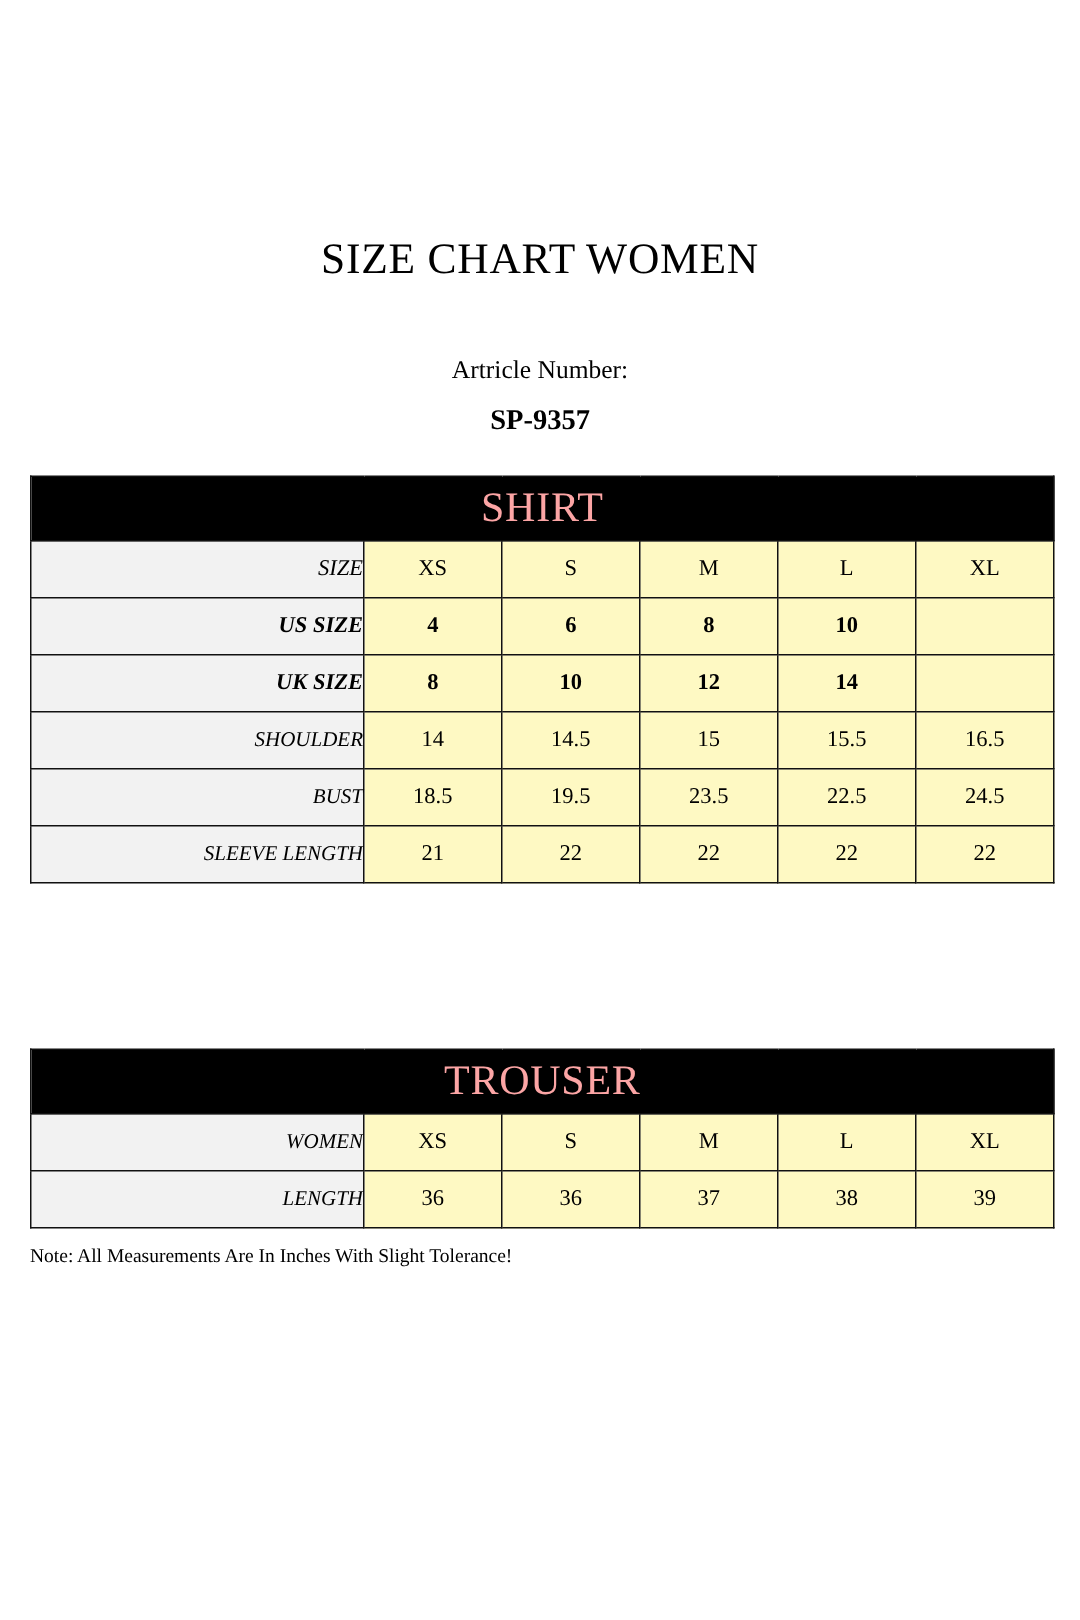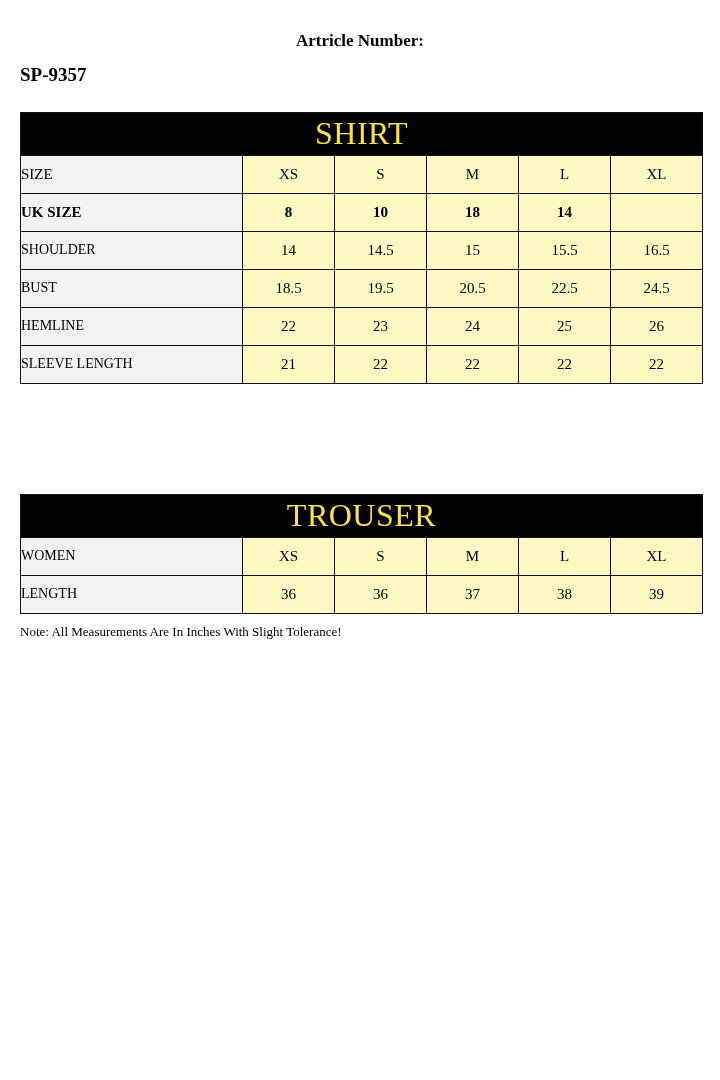--- a/index.html
+++ b/index.html
@@ -26,26 +26,26 @@
     text-align: center;
     font-size: 29px;
     font-weight: 400;
     letter-spacing: 0.5px;
     margin-top: 158px;
     line-height: 1.1;
   }
   .subtitle {
     text-align: center;
     font-size: 17px;
-    font-weight: 700;
-    margin-top: 32px;
+    font-weight: 400;
+    margin-top: 48px;
     line-height: 1.1;
   }
   .article-number {
-    text-align: left;
+    text-align: center;
     font-size: 19px;
     font-weight: bold;
     margin-top: 14px;
     line-height: 1.1;
   }
   table.chart {
     border-collapse: collapse;
     width: 682px;
     margin: 0 auto;
     table-layout: fixed;
@@ -59,34 +59,35 @@
   .spacer {
     height: 110px;
   }
   table.chart td, table.chart th {
     border: 1px solid #111111;
     padding: 0;
     vertical-align: middle;
   }
   .band {
     background: #000000;
-    color: #fde047;
-    text-align: center;
-    font-size: 32px;
+    color: #fca5a5;
+    text-align: center;
+    font-size: 28px;
     font-weight: 400;
     height: 42px;
     letter-spacing: 0.5px;
     border: 1px solid #000000;
   }
   .rowlabel {
-    text-align: left;
+    text-align: right;
     padding-left: 8px;
     font-size: 14px;
     height: 37px;
     background: #f2f2f2;
+    font-style: italic;
   }
   .rowlabel.bold {
     font-weight: bold;
     font-size: 15px;
   }
   .cell {
     text-align: center;
     font-size: 15px;
     height: 37px;
     background: #fef9c3;
@@ -104,20 +105,21 @@
     text-align: left;
   }
   col.label-col { width: 222px; }
   col.size-col { width: 92px; }
 </style>
 </head>
 <body>
 
 <div class="page">
 
+  <div class="title">SIZE CHART WOMEN</div>
   <div class="subtitle">Artricle Number:</div>
   <div class="article-number">SP-9357</div>
 
   <table class="chart shirt">
     <colgroup>
       <col class="label-col">
         <col class="size-col">
         <col class="size-col">
         <col class="size-col">
         <col class="size-col">
@@ -129,50 +131,50 @@
       </tr>
       <tr class="hdr">
         <td class="rowlabel bold">SIZE</td>
         <td class="cell">XS</td>
         <td class="cell">S</td>
         <td class="cell">M</td>
         <td class="cell">L</td>
         <td class="cell">XL</td>
       </tr>
       <tr>
+        <td class="rowlabel bold">US SIZE</td>
+        <td class="cell bold">4</td>
+        <td class="cell bold">6</td>
+        <td class="cell bold">8</td>
+        <td class="cell bold">10</td>
+        <td class="cell bold"></td>
+      </tr>
+      <tr>
         <td class="rowlabel bold">UK SIZE</td>
         <td class="cell bold">8</td>
         <td class="cell bold">10</td>
-        <td class="cell bold">18</td>
+        <td class="cell bold">12</td>
         <td class="cell bold">14</td>
         <td class="cell bold"></td>
       </tr>
       <tr>
         <td class="rowlabel">SHOULDER</td>
         <td class="cell">14</td>
         <td class="cell">14.5</td>
         <td class="cell">15</td>
         <td class="cell">15.5</td>
         <td class="cell">16.5</td>
       </tr>
       <tr>
         <td class="rowlabel">BUST</td>
         <td class="cell">18.5</td>
         <td class="cell">19.5</td>
-        <td class="cell">20.5</td>
+        <td class="cell">23.5</td>
         <td class="cell">22.5</td>
         <td class="cell">24.5</td>
-      </tr>
-      <tr>
-        <td class="rowlabel">HEMLINE</td>
-        <td class="cell">22</td>
-        <td class="cell">23</td>
-        <td class="cell">24</td>
-        <td class="cell">25</td>
-        <td class="cell">26</td>
       </tr>
       <tr>
         <td class="rowlabel">SLEEVE LENGTH</td>
         <td class="cell">21</td>
         <td class="cell">22</td>
         <td class="cell">22</td>
         <td class="cell">22</td>
         <td class="cell">22</td>
       </tr>
     </tbody>

